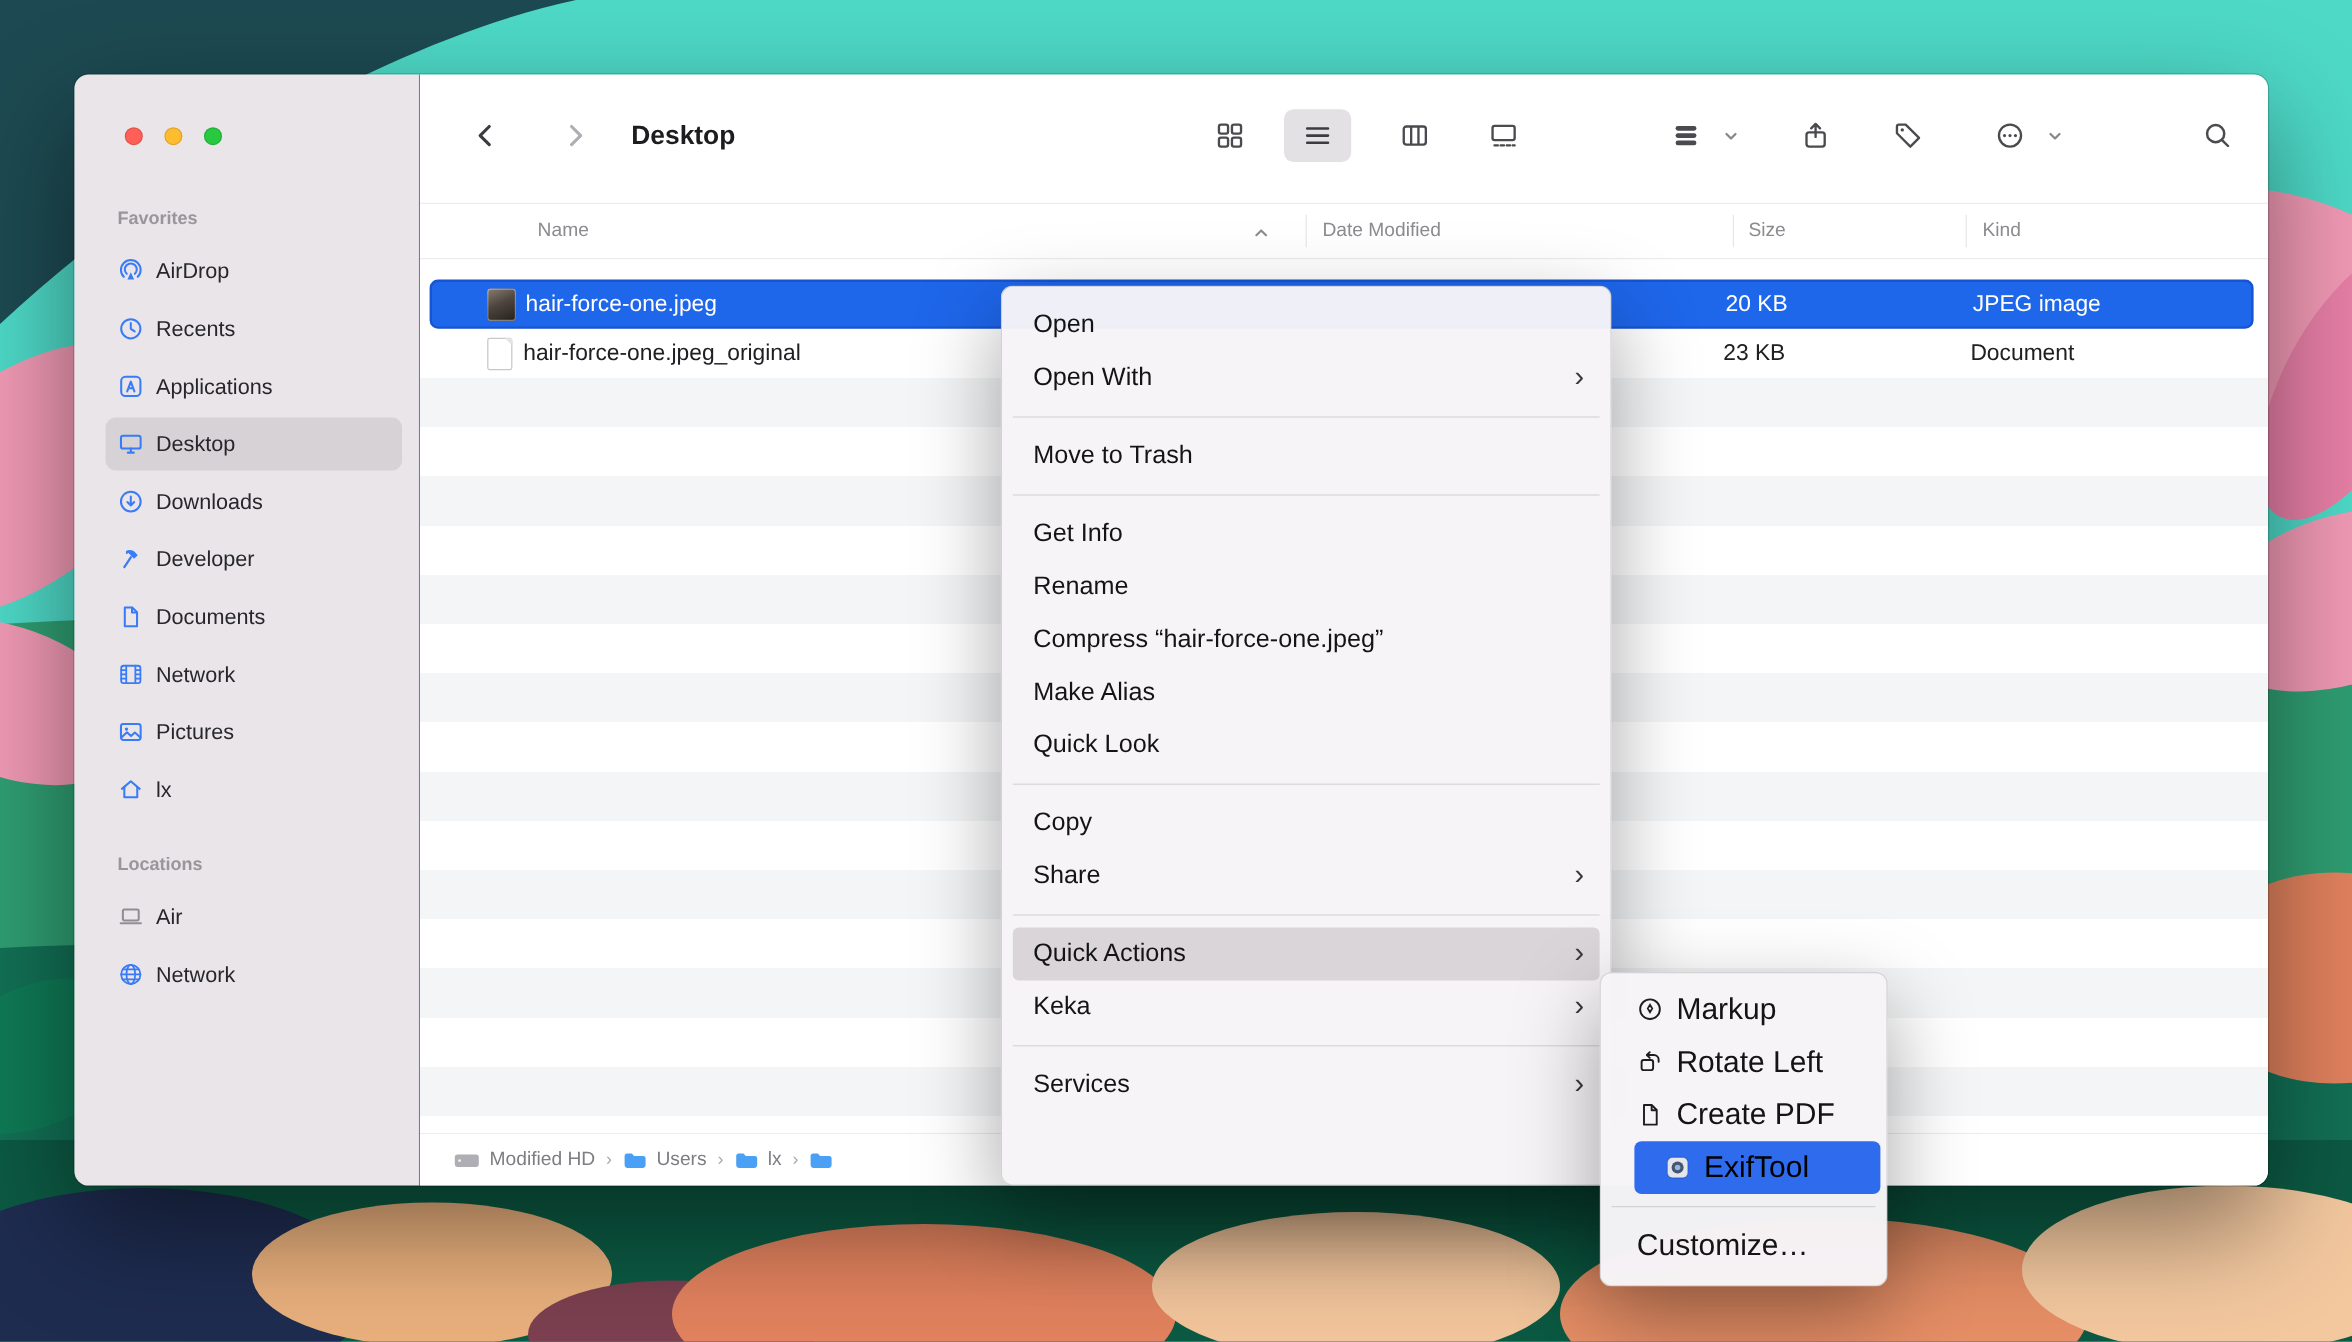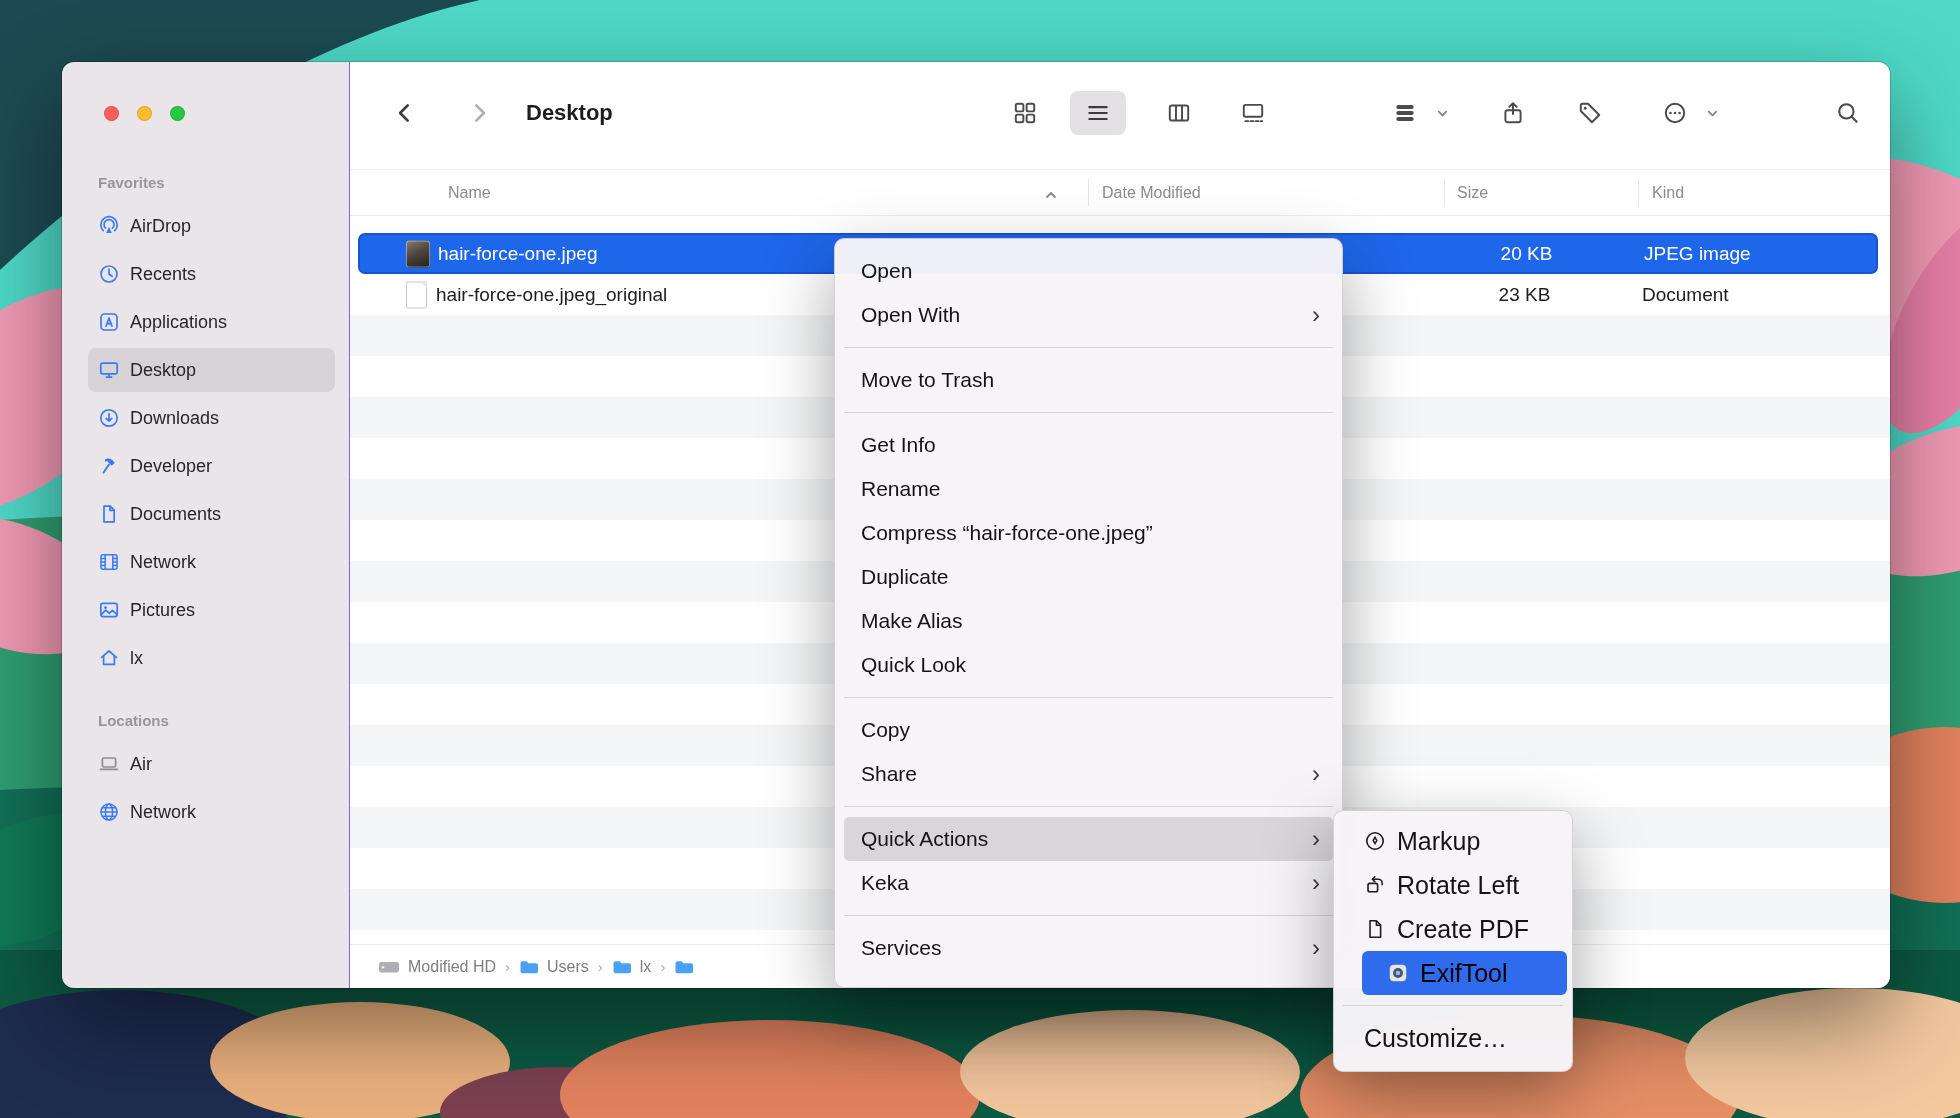--- a/index.html
+++ b/index.html
@@ -49,21 +49,21 @@
   .stripes { position:absolute; left:0; right:0; top:253px; height:629px;
              background:repeating-linear-gradient(to bottom,#f4f5f6 0 41px,#ffffff 41px 82px); }
   .file-row { position:absolute; left:8px; right:12px; height:41px; font-size:19px; }
   .file-row.selected { top:171px; background:#1e66ea; border:2px solid #1654d2; border-radius:7px; color:#fff; }
   .file-row.plain { top:212px; color:#202024; }
   .fthumb { position:absolute; left:46px; top:50%; transform:translateY(-50%); width:24px; height:27px; border-radius:3px;
             background:linear-gradient(155deg,#8a7d72 0%,#4e463f 45%,#241f1c 100%); box-shadow:inset 0 0 0 1px rgba(255,255,255,.4); }
   .fdoc { position:absolute; left:48px; top:50%; transform:translateY(-50%); width:21px; height:27px; background:#fff; border:1px solid #c6c6cb; border-radius:2px; }
   .fdoc::after { content:""; position:absolute; right:-1px; top:-1px; width:7px; height:7px; background:#e3e3e7; clip-path:polygon(0 0,100% 100%,100% 0); }
   .fname { position:absolute; left:78px; top:50%; transform:translateY(-50%); white-space:nowrap; }
-  .fsize { position:absolute; left:1078px; width:177px; text-align:center; top:50%; transform:translateY(-50%); }
+  .fsize { position:absolute; left:1078px; width:177px; text-align:left; top:50%; transform:translateY(-50%); }
   .fkind { position:absolute; left:1284px; top:50%; transform:translateY(-50%); }
 
   
   .pathbar { position:absolute; left:0; right:0; top:882px; height:44px; border-top:1px solid #ececee; background:#fff;
              display:flex; align-items:center; padding-left:28px; gap:9px; font-size:16px; color:#7d7d82; border-radius:0 0 12px 0; }
   .pb-sep { color:#a8a8ad; font-size:15px; }
   .pb-item { display:flex; align-items:center; gap:8px; }
 
   
   .ctx { position:absolute; left:834px; top:238px; width:509px; height:750px; z-index:10;
@@ -408,23 +408,20 @@
     <div class="mi">
         <span>Get Info</span>
       </div>
     <div class="mi">
         <span>Rename</span>
       </div>
     <div class="mi">
         <span>Compress “hair-force-one.jpeg”</span>
       </div>
     <div class="mi">
-        <span>Duplicate</span>
-      </div>
-    <div class="mi">
         <span>Make Alias</span>
       </div>
     <div class="mi">
         <span>Quick Look</span>
       </div>
     <div class="msep"></div>
     <div class="mi">
         <span>Copy</span>
       </div>
     <div class="mi">

